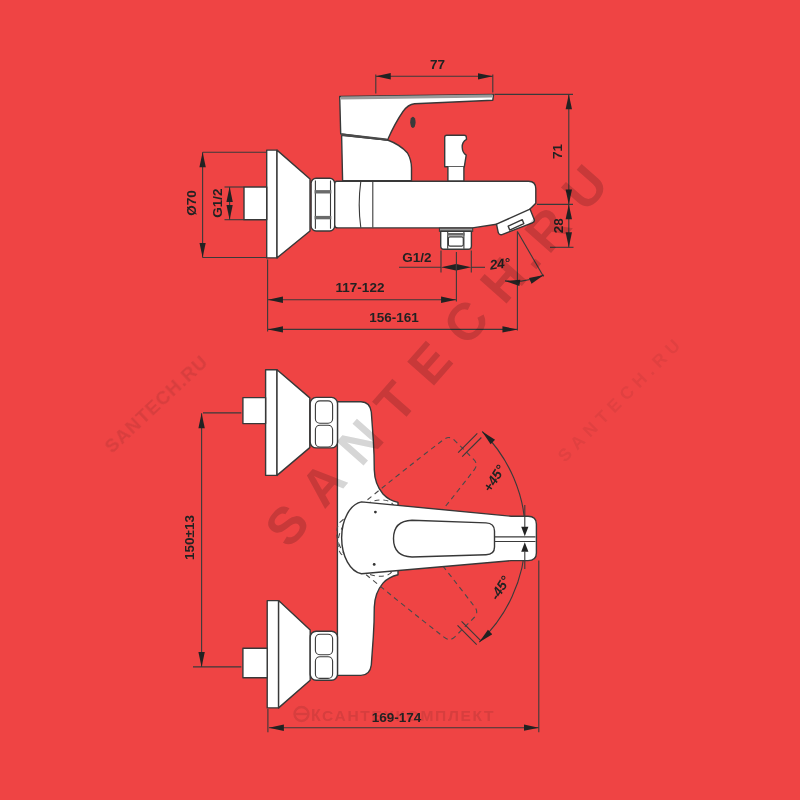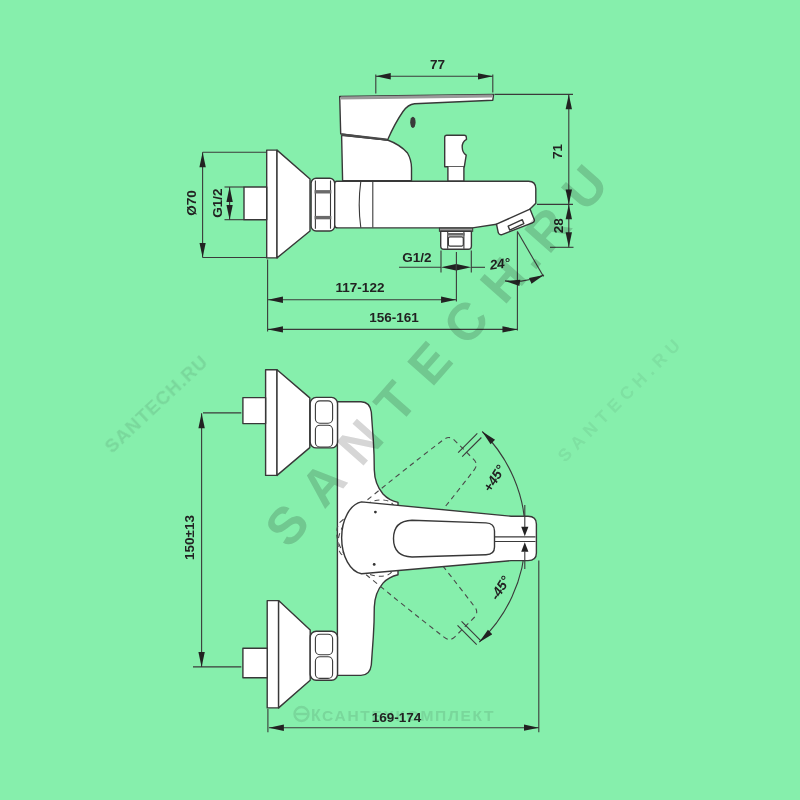--- a/index.html
+++ b/index.html
@@ -1,16 +1,16 @@
 <!DOCTYPE html>
 <html><head>
 <meta charset="utf-8">
 <style>
 html,body{margin:0;padding:0;background:#fff;}
-#page{position:relative;width:800px;height:800px;background:#86efac;overflow:hidden;
+#page{position:relative;width:800px;height:800px;background:#ef4444;overflow:hidden;
 font-family:"Liberation Sans", sans-serif;}
 text{font-family:"Liberation Sans", sans-serif;}
 .dim{font-size:13.5px;font-weight:bold;fill:#222;}
 .thin{stroke:#3a3a3a;stroke-width:1.1;fill:none;}
 .obj{stroke:#383838;stroke-width:1.4;fill:none;stroke-linejoin:round;stroke-linecap:round;}
 .objw{stroke:#383838;stroke-width:1.4;fill:#fff;stroke-linejoin:round;}
 .dash{stroke:#4a4a4a;stroke-width:1.1;fill:none;stroke-dasharray:5 4;}
 </style>
 </head>
 <body>

